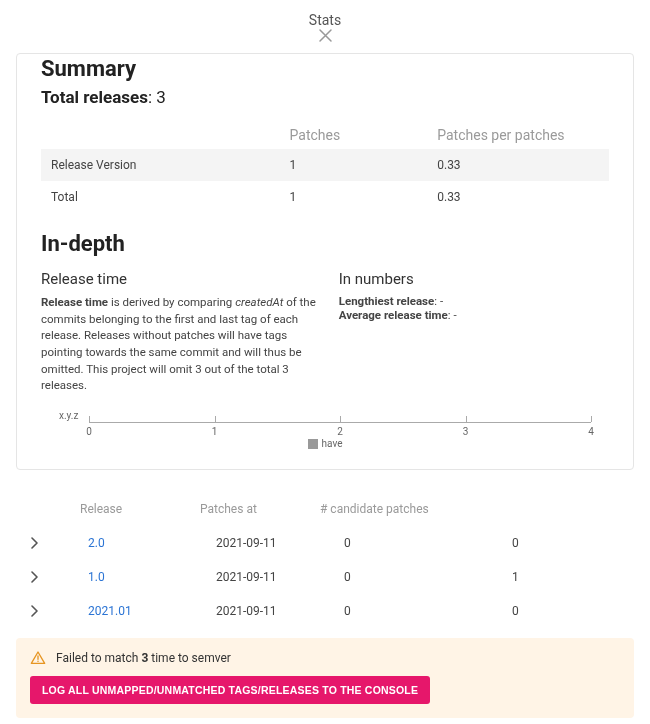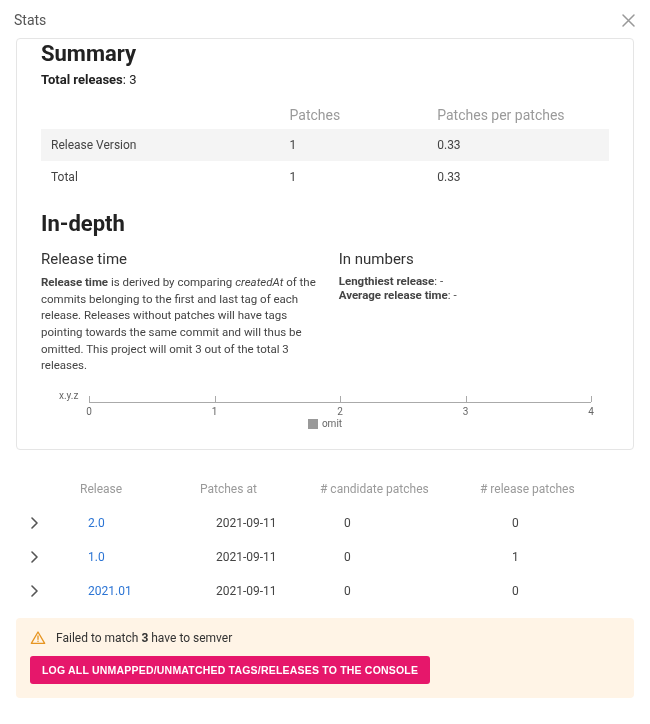--- a/index.html
+++ b/index.html
@@ -14,41 +14,42 @@
   }
   .modal {
     width: 650px;
     padding: 12px 12px 0 12px;
   }
   .modal-header {
     display: flex;
     align-items: center;
     justify-content: space-between;
     padding: 0 2px 10px 2px;
+    flex-direction: column;
   }
   .modal-title {
     font-size: 14px;
     color: #555;
     font-weight: 400;
   }
   .close-x svg { display:block; }
   .close-x { cursor:pointer; color:#888; }
   .card {
     border: 1px solid #e5e5e5;
     border-radius: 4px;
     padding: 2px 24px 20px 24px;
     margin: 0 4px;
   }
   h1.summary {
     font-size: 22px;
     font-weight: 700;
     margin-bottom: 6px;
   }
   .total-releases {
-    font-size: 13px;
+    font-size: 17px;
     margin-bottom: 14px;
   }
   .total-releases b { font-weight:700; }
   table.summary-table {
     width: 100%;
     border-collapse: collapse;
     font-size: 12px;
   }
   table.summary-table th {
     text-align: left;
@@ -251,32 +252,31 @@
         <div class="tick" style="left:75%"></div>
         <div class="tick" style="left:100%"></div>
         <span class="tick-label" style="left:0%">0</span>
         <span class="tick-label" style="left:25%">1</span>
         <span class="tick-label" style="left:50%">2</span>
         <span class="tick-label" style="left:75%">3</span>
         <span class="tick-label" style="left:100%">4</span>
       </div>
       <div class="chart-legend">
         <div class="legend-swatch"></div>
-        <span>omit</span>
+        <span>have</span>
       </div>
     </div>
   </div>
 
   <div class="release-table">
     <div class="rt-head">
       <span></span>
       <span>Release</span>
       <span>Patches at</span>
       <span># candidate patches</span>
-      <span class="num-right"># release patches</span>
     </div>
 
     <div class="rt-row">
       <span class="chev">
           <svg width="8" height="12" viewBox="0 0 8 12">
             <path d="M2 1 L7 6 L2 11" stroke="#555" stroke-width="1.6" fill="none" stroke-linecap="round" stroke-linejoin="round"></path>
           </svg>
         </span>
       <span class="rel">2.0</span>
       <span>2021-09-11</span>
@@ -307,18 +307,18 @@
     </div>
   </div>
 
   <div class="warn">
     <div class="warn-top">
       <svg width="16" height="16" viewBox="0 0 24 24">
           <path d="M12 3 L22 20 L2 20 Z" fill="none" stroke="#e69522" stroke-width="2" stroke-linejoin="round"></path>
           <line x1="12" y1="9" x2="12" y2="14" stroke="#e69522" stroke-width="2" stroke-linecap="round"></line>
           <circle cx="12" cy="17" r="1.1" fill="#e69522"></circle>
         </svg>
-      <span><span>Failed to match </span><b>3</b><span> have to semver</span></span>
+      <span><span>Failed to match </span><b>3</b><span> time to semver</span></span>
     </div>
     <button class="pink-btn">LOG ALL UNMAPPED/UNMATCHED TAGS/RELEASES TO THE CONSOLE</button>
   </div>
 
 </div>
 
 </body></html>

